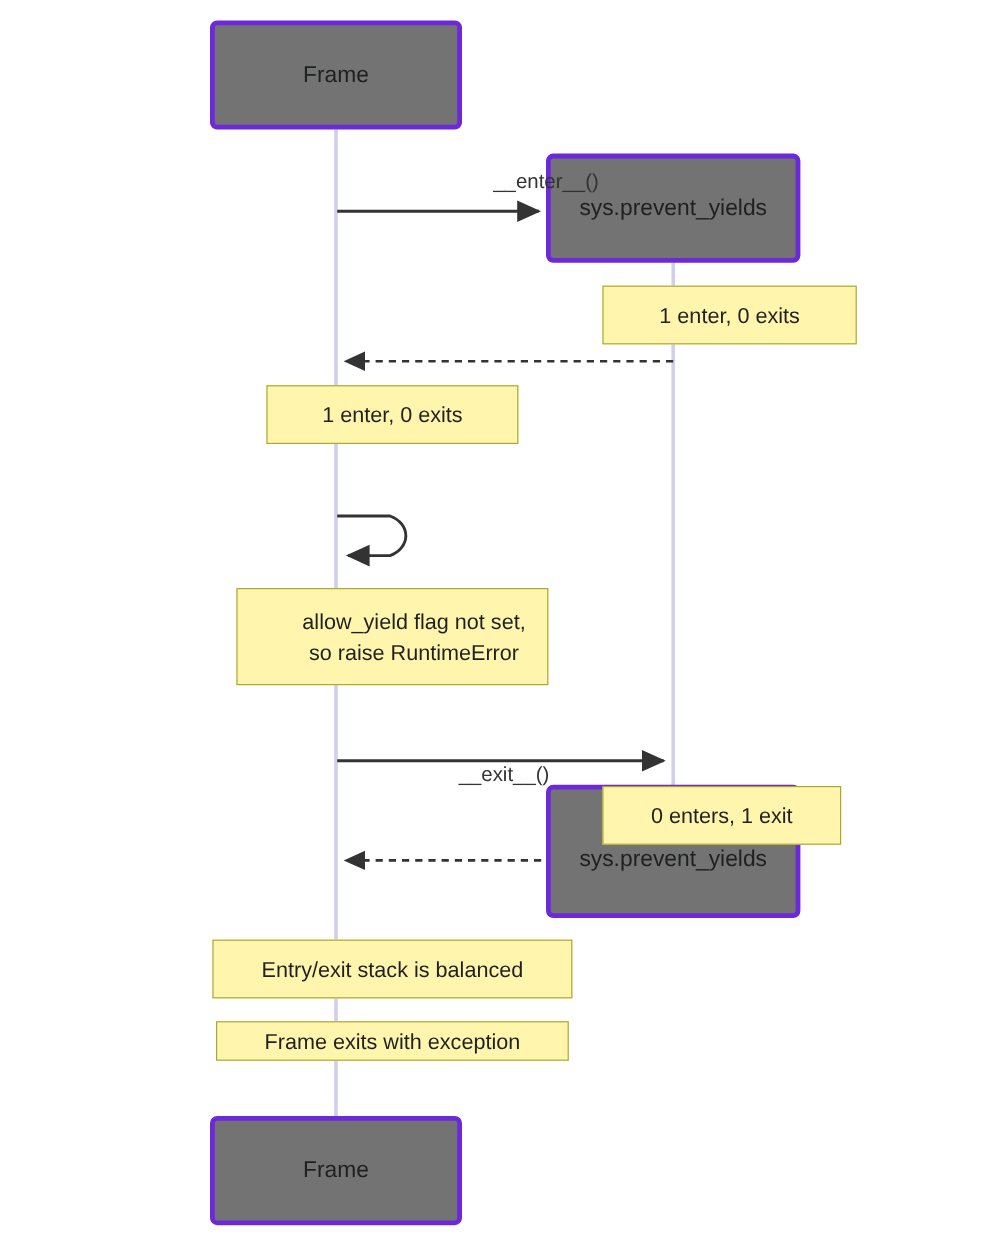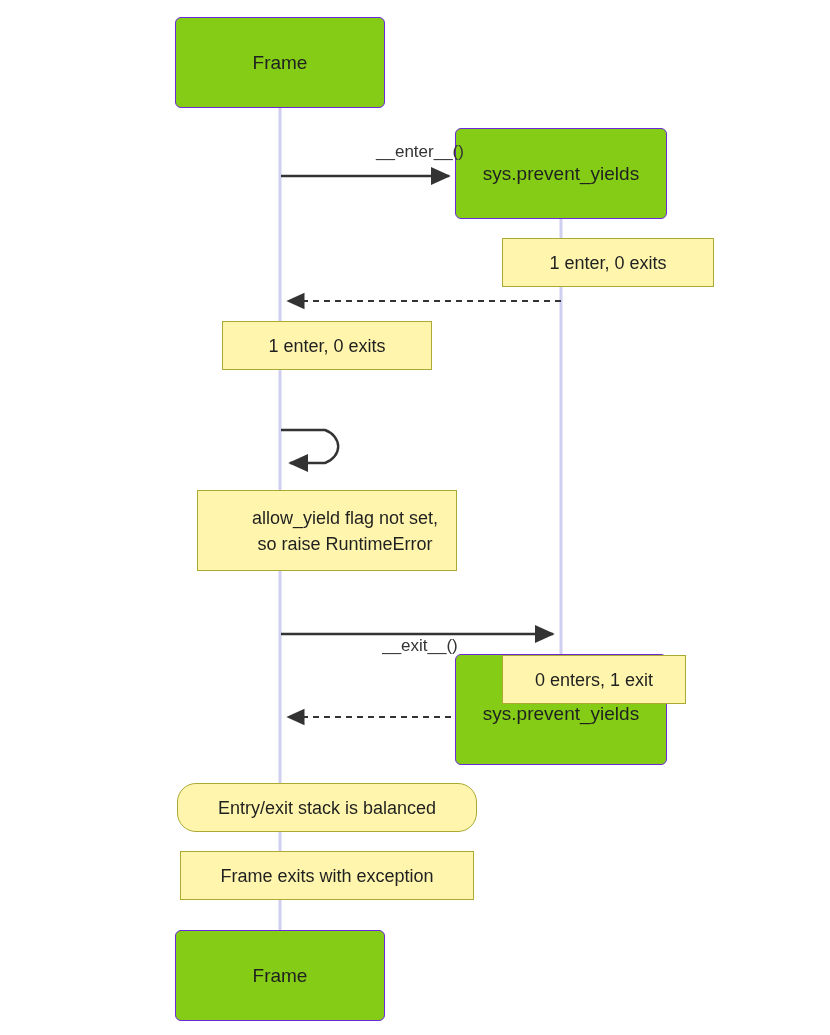--- a/index.html
+++ b/index.html
@@ -23,22 +23,22 @@
     position: absolute;
     left: 0;
     top: 0;
     width: 830px;
     height: 1035px;
   }
   
   .actor-box {
     position: absolute;
     box-sizing: border-box;
-    background: #84cc16;
-    border: 1px solid #6d28d9;
+    background: #737373;
+    border: 4px solid #6d28d9;
     border-radius: 6px;
     display: flex;
     align-items: center;
     justify-content: center;
     color: #1f2020;
     font-size: 19px;
     font-family: "Liberation Sans", sans-serif;
   }
   .actor-box.bottom-right-actor {
     align-items: flex-start;
@@ -110,43 +110,43 @@
   </div>
 
   <div class="actor-box bottom-right-actor" style="left:455px; top:654px; width:212px; height:111px;">
     <span>sys.prevent_yields</span>
   </div>
 
   <div class="actor-box" style="left:175px; top:930px; width:210px; height:91px;">
     <span>Frame</span>
   </div>
 
-  <div class="msg-label" style="left:280px; top:142px; width:280px;">__enter__()</div>
+  <div class="msg-label" style="left:280px; top:142px; width:280px;padding-left:35px;">__enter__()</div>
 
 
   <div class="msg-label" style="left:280px; top:604px; width:280px;margin-top:32px;">__exit__()</div>
 
   <div class="note-box" style="left:455px; top:238px; width:212px; height:49px;">
     <span>1 enter, 0 exits</span>
   </div>
 
   <div class="note-box" style="left:175px; top:321px; width:210px; height:49px;">
     <span>1 enter, 0 exits</span>
   </div>
 
   <div class="note-box" style="left:150px; top:490px; width:260px; height:81px;padding-left:36px;">
     <span>allow_yield flag not set,
 so raise RuntimeError</span>
   </div>
 
-  <div class="note-box" style="left:455px; top:655px; width:184px; height:49px;">
+  <div class="note-box" style="left:455px; top:655px; width:199px; height:49px;">
     <span>0 enters, 1 exit</span>
   </div>
 
-  <div class="note-box" style="left:130px; top:783px; width:300px; height:49px;border-radius:19px;">
+  <div class="note-box" style="left:130px; top:783px; width:300px; height:49px;">
     <span>Entry/exit stack is balanced</span>
   </div>
 
-  <div class="note-box" style="left:133px; top:851px; width:294px; height:49px;align-items:center;">
+  <div class="note-box" style="left:133px; top:851px; width:294px; height:33px;align-items:center;">
     <span>Frame exits with exception</span>
   </div>
 
 </div>
 
 </body></html>

